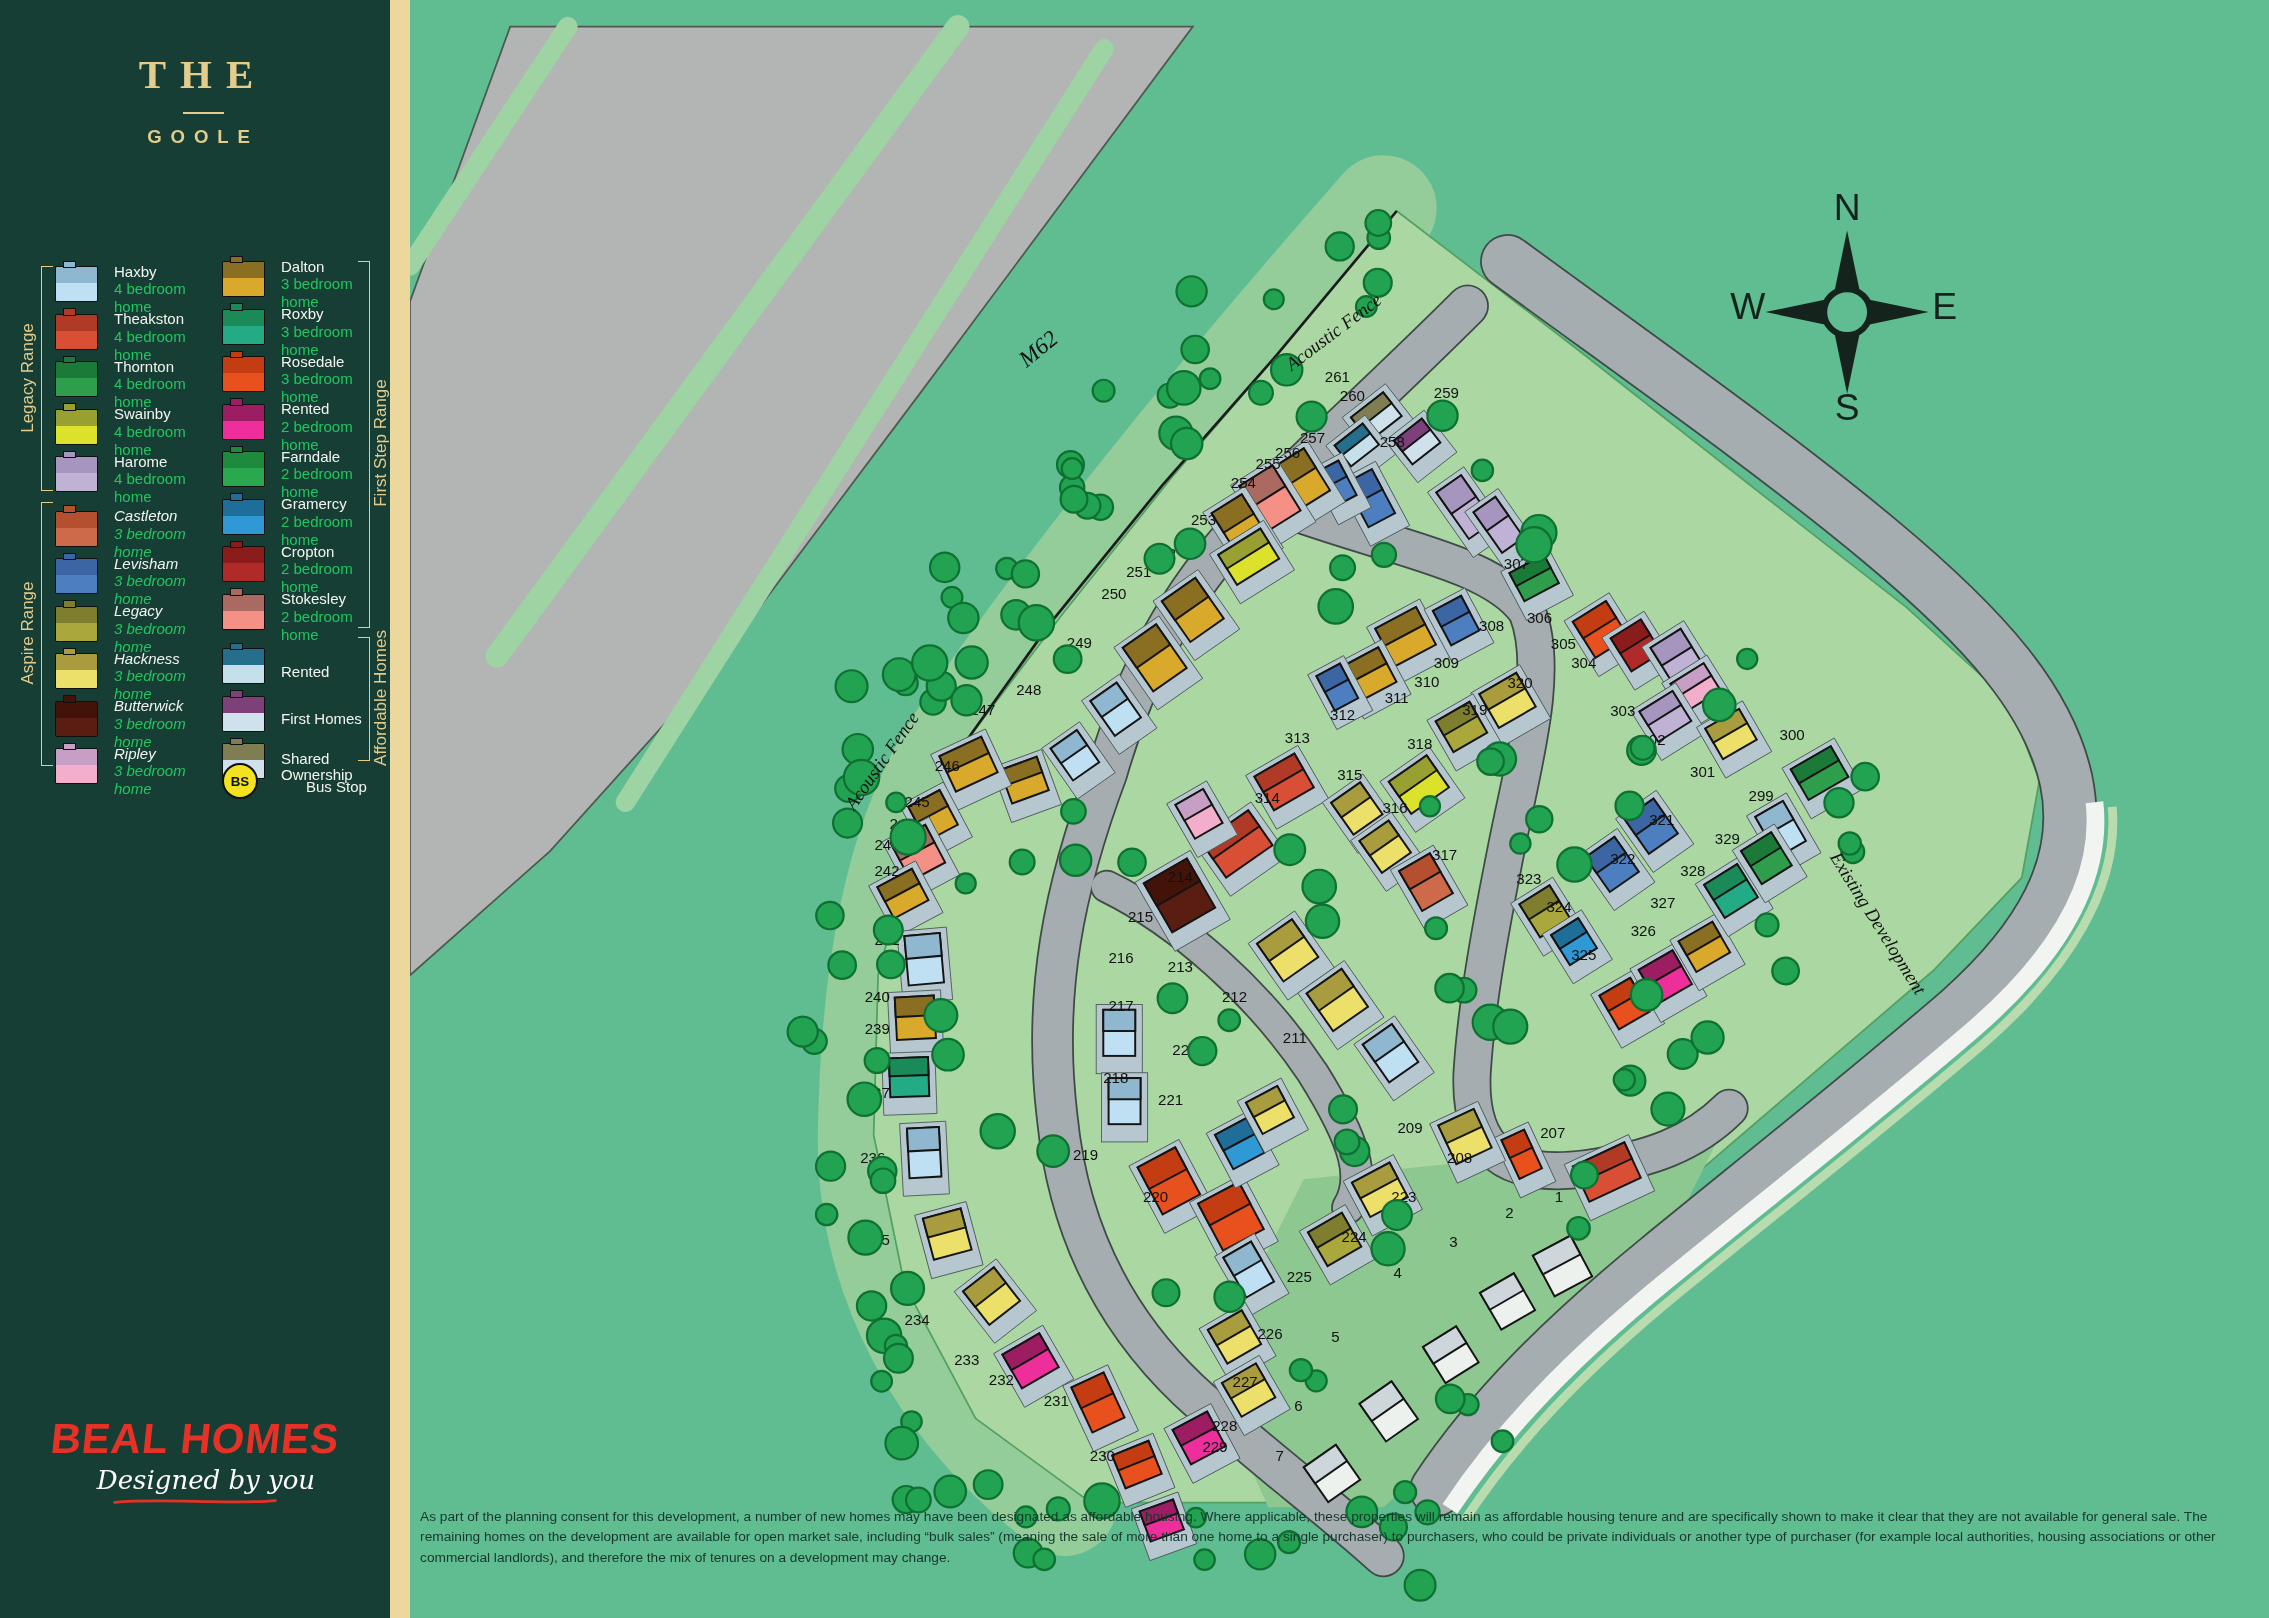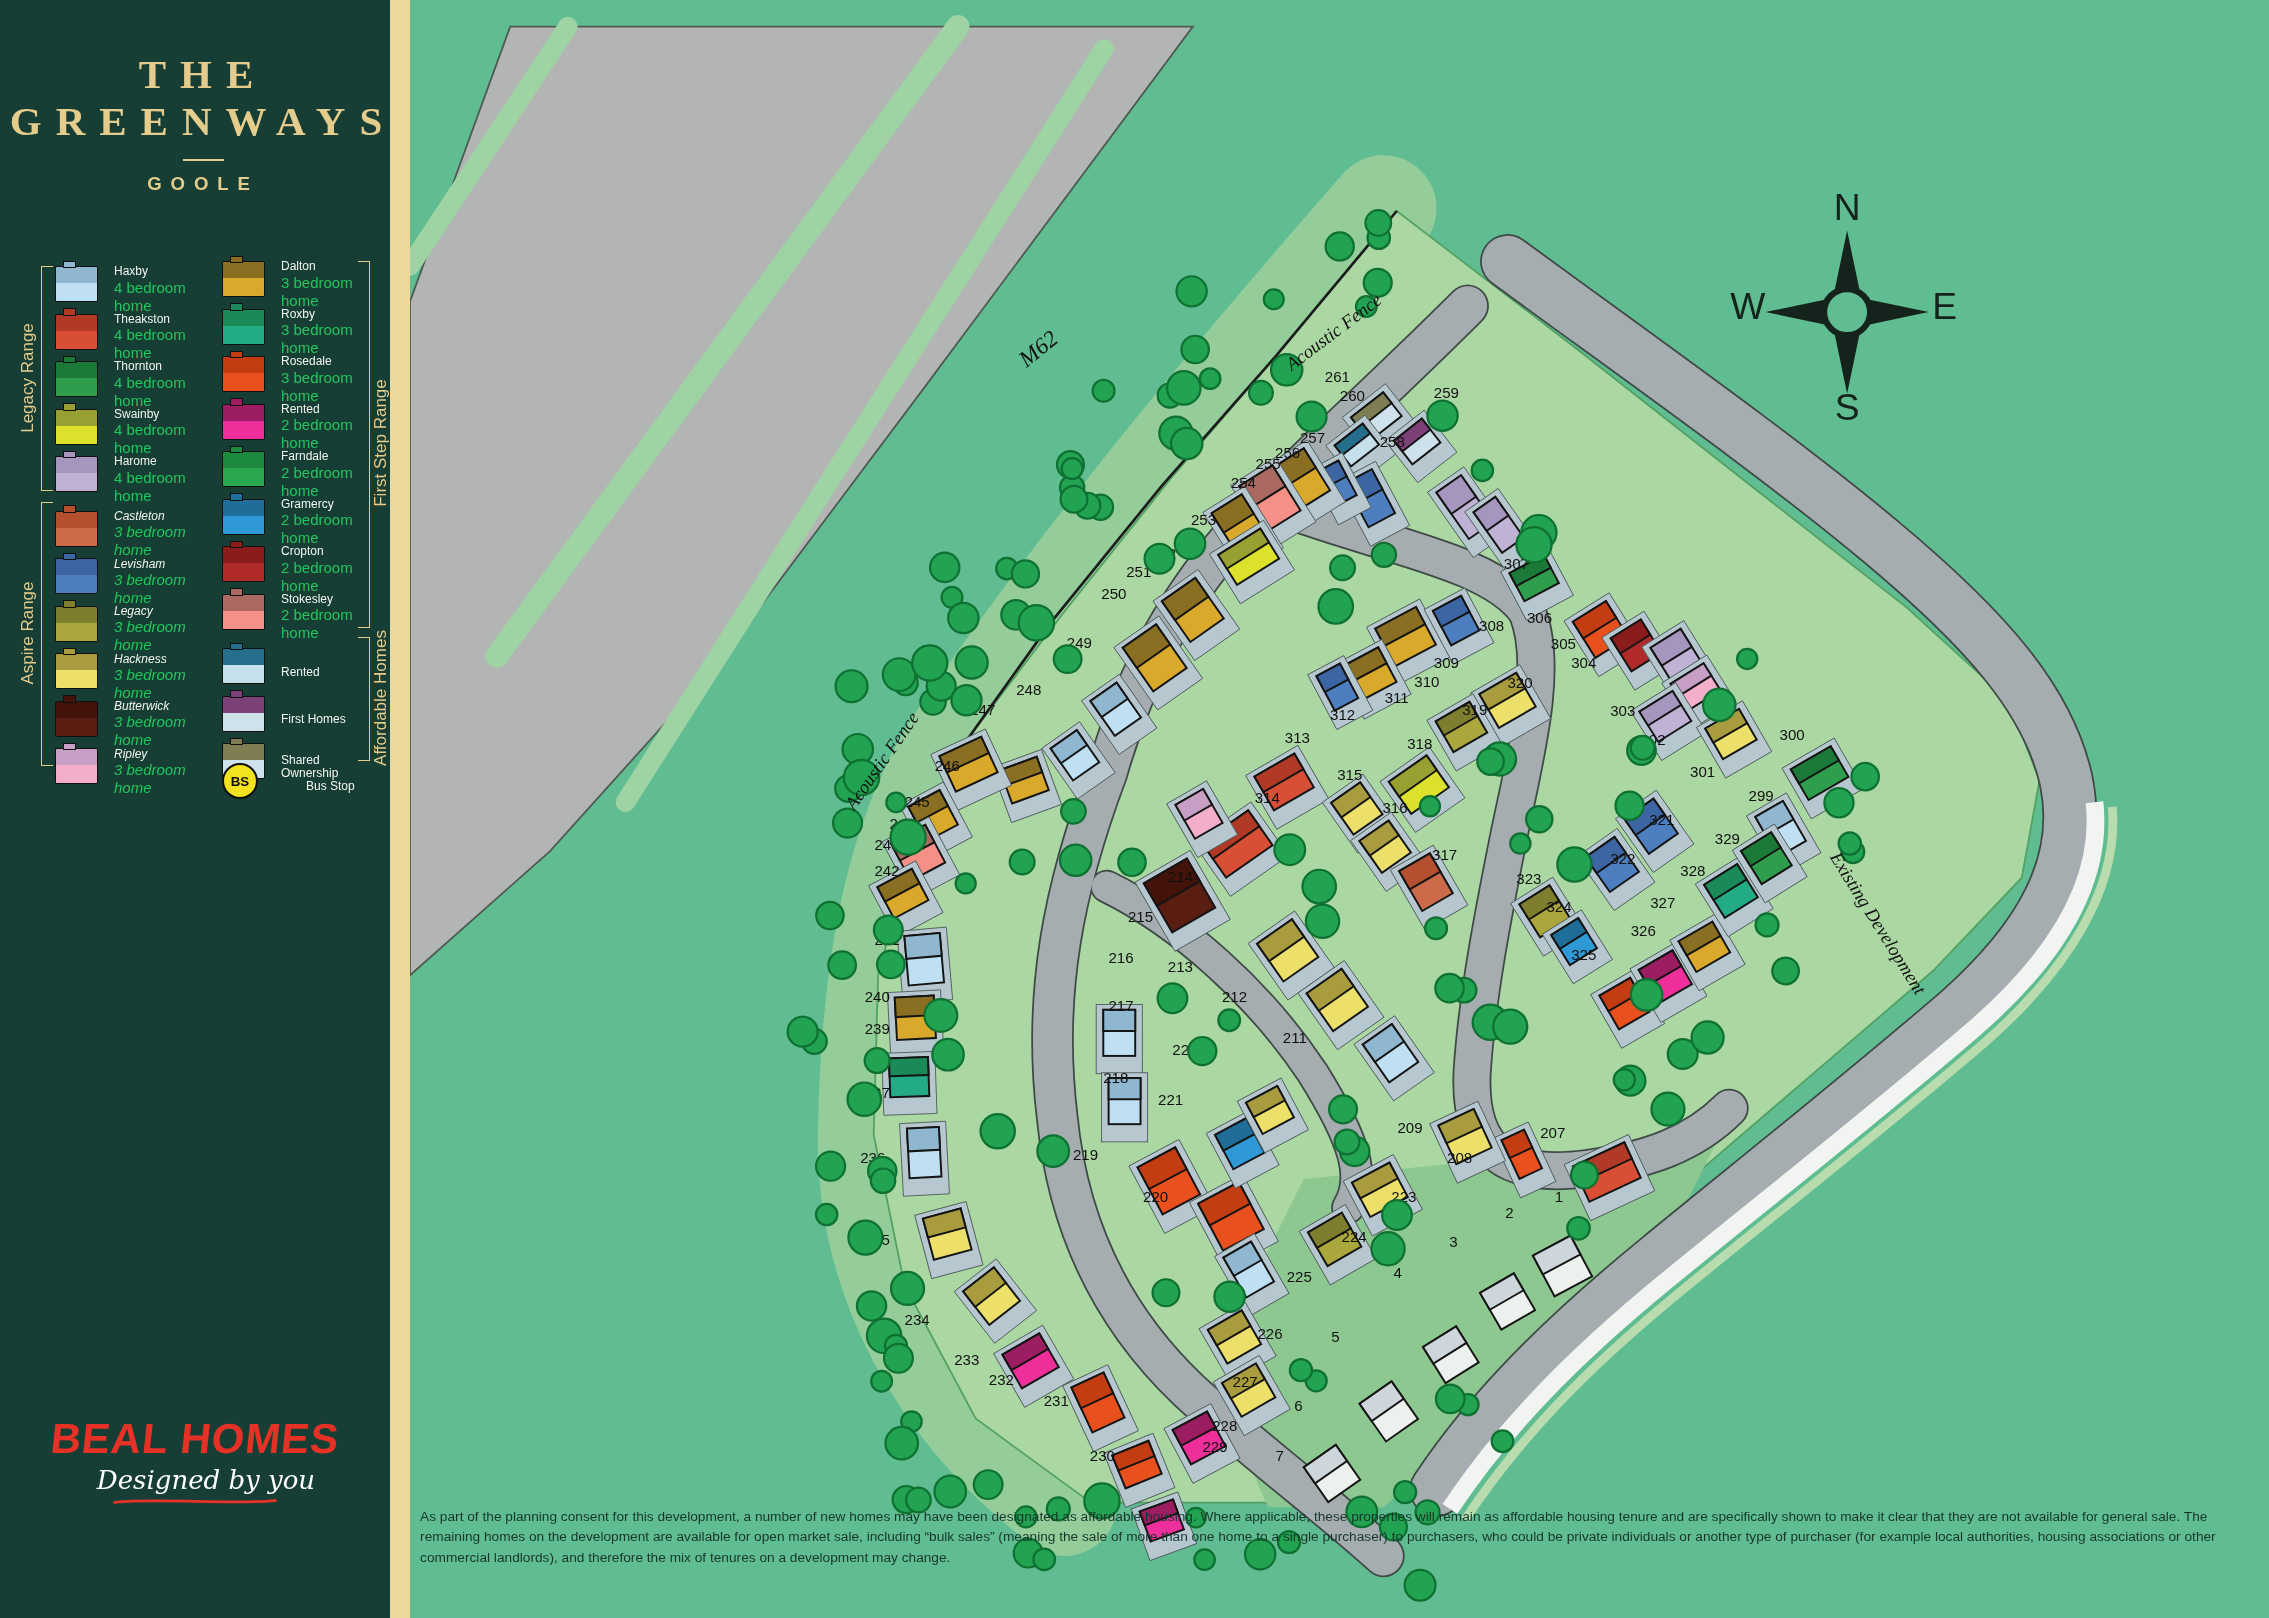--- a/index.html
+++ b/index.html
@@ -10,21 +10,21 @@
   .gold-stripe{width:19.5px;height:1618px;background:#ecd79c;flex:0 0 19.5px;}
   .titleblock{position:absolute;top:51px;left:8px;width:390px;text-align:center;color:#e4cc8c;}
   .title{font-family:"Liberation Serif",serif;font-weight:bold;font-size:41px;letter-spacing:14px;line-height:1.15;}
   .divider{width:41px;height:1.8px;background:#e4cc8c;margin:14px auto 12.4px auto;}
   .location{font-size:18.6px;letter-spacing:8.9px;font-weight:bold;}
   .legend-col{position:absolute;}
   .legend-row{display:flex;align-items:center;height:44px;margin-bottom:3.5px;}
   .house-icon{width:41px;height:34px;border:1.8px solid #101010;border-radius:1.8px;flex:0 0 41px;position:relative;}
   .house-icon .chimney{position:absolute;top:-6.2px;left:7px;width:10.6px;height:5.3px;border:1.8px solid #101010;}
   .legend-text{margin-left:16px;color:#f3f5f0;}
-  .legend-name{font-size:12px;line-height:1.1;margin-top:12px;}
+  .legend-name{font-size:15px;line-height:1.1;margin-top:12px;}
   .legend-desc{font-size:15px;line-height:1.2;color:#22c55e;}
   .bracket{position:absolute;border:1.8px solid #e4cc8c;}
   .bracket.left{border-right:none;width:10.6px;}
   .bracket.right{border-left:none;width:10.6px;}
   .bracket-label{position:absolute;color:#e4cc8c;font-size:17px;white-space:nowrap;transform-origin:center;}
   .busstop-row{display:flex;align-items:center;}
   .bs-icon{width:32px;height:32px;border-radius:50%;background:#f2e21f;border:2.7px solid #101010;color:#101010;
            font-weight:bold;font-size:13.3px;display:flex;align-items:center;justify-content:center;flex:0 0 32px;}
   .brand{position:absolute;left:0;top:1415px;width:390px;text-align:center;}
   .brand-name{color:#e63127;font-size:42px;font-weight:900;letter-spacing:0.9px;transform:skewX(-6deg);font-family:"Liberation Sans",sans-serif;}
@@ -36,21 +36,20 @@
 </style>
 </head>
 <body>
 
 <div class="wrap">
 
   <aside class="sidebar">
     <div class="titleblock">
       <div class="title">
         <div>THE</div>
-        <div>GREENWAYS</div>
       </div>
       <div class="divider"></div>
       <div class="location">GOOLE</div>
     </div>
 
     <div id="legend-left" class="legend-col" style="left:55px;top:262px;width:168px;">
         <div style="margin-bottom: 10.6px;">
           <div class="legend-row">
             <div class="house-icon" style="background:linear-gradient(to bottom, #8fb7cf 0 46%, #bfe0f2 46% 100%);">
       <div class="chimney" style="background:#8fb7cf;"></div>

